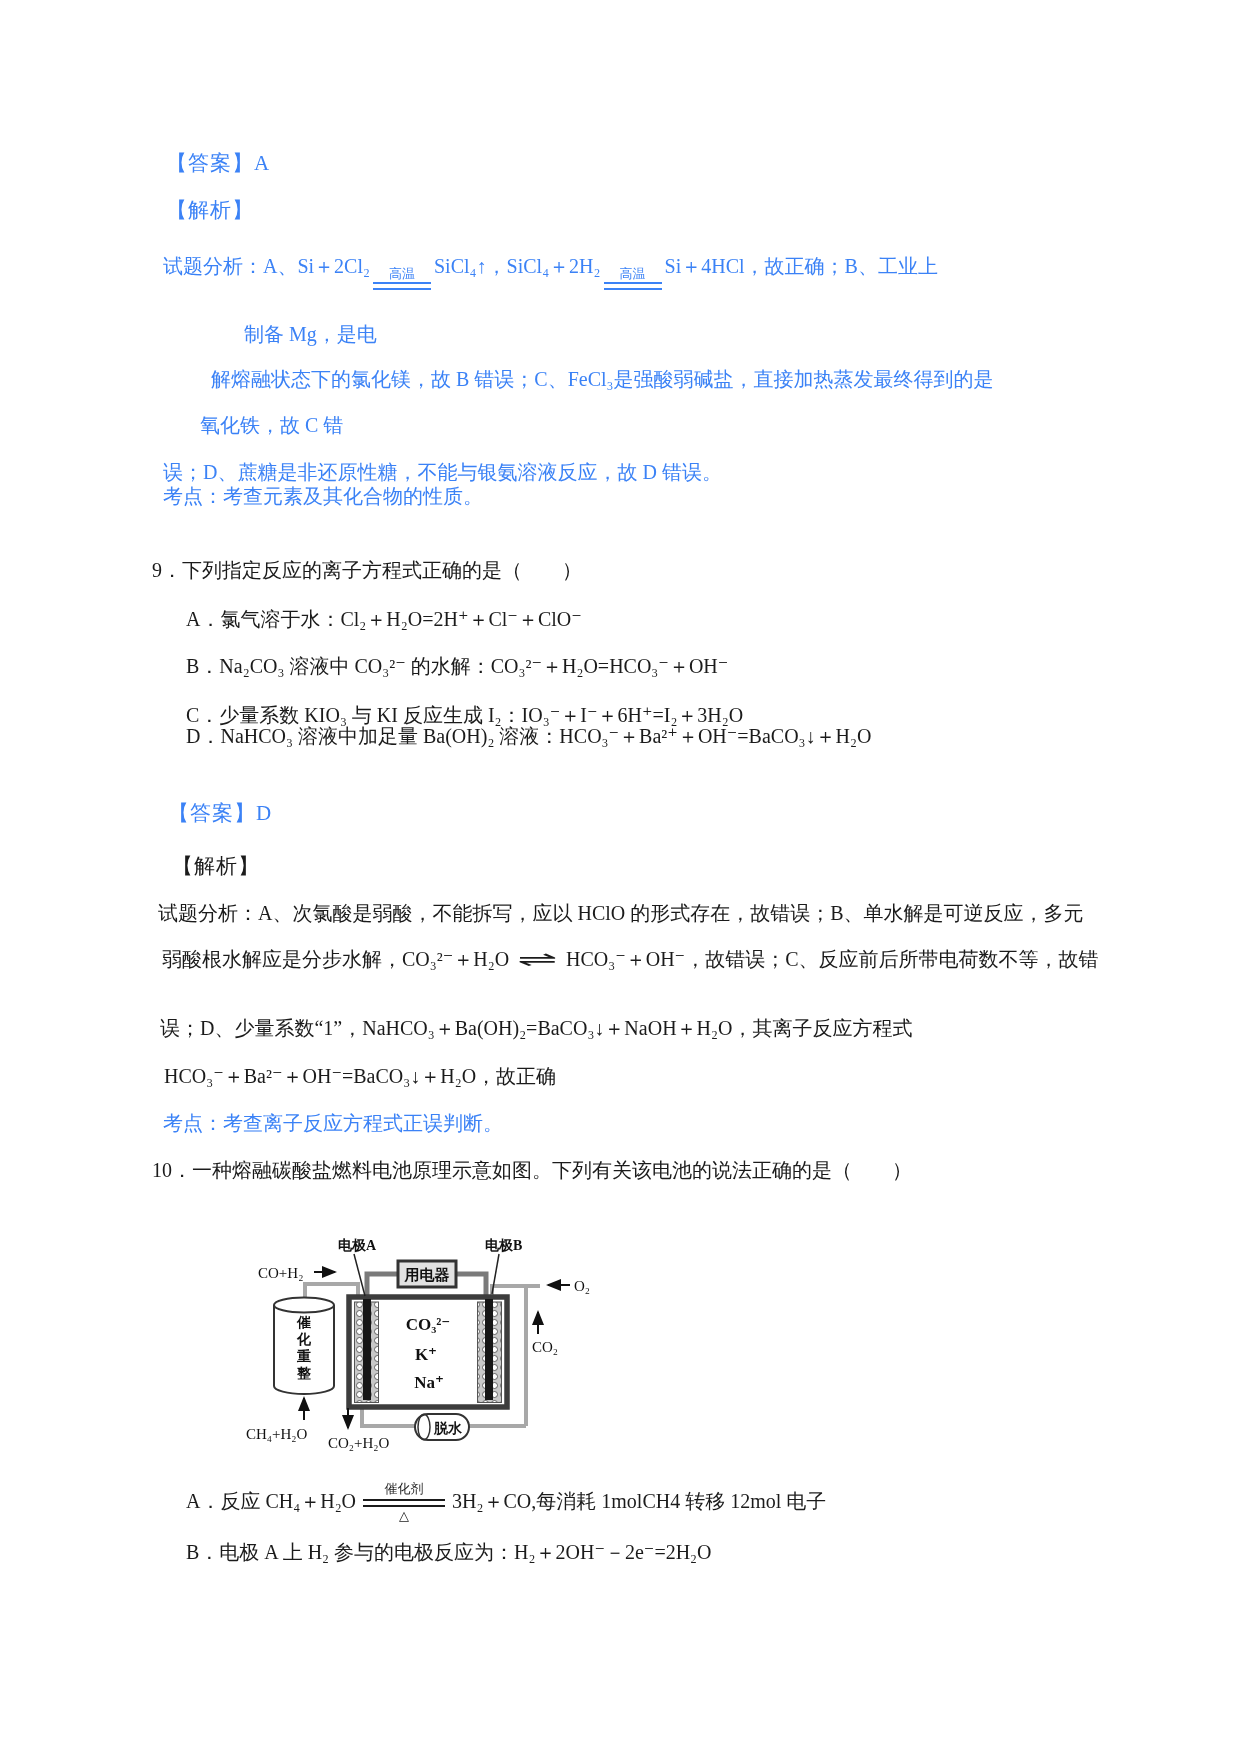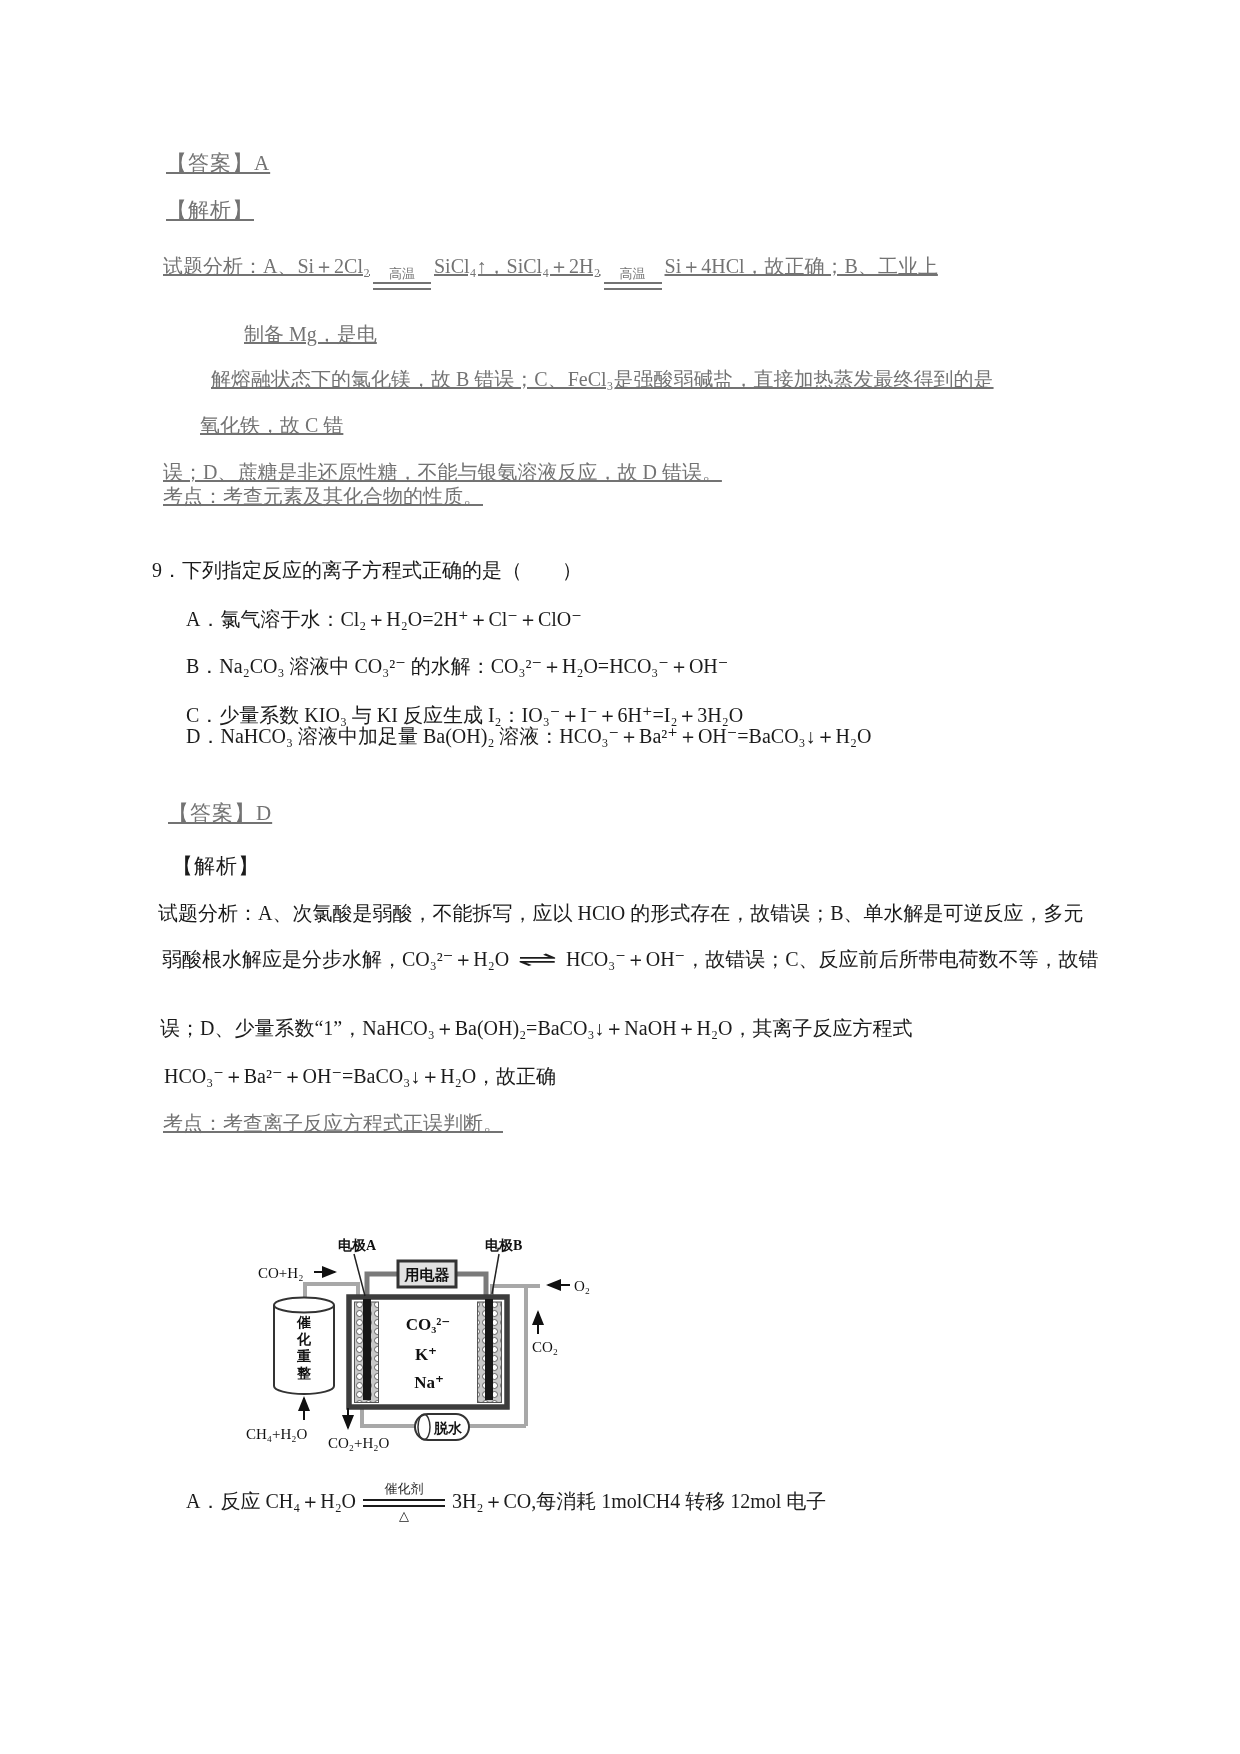--- a/index.html
+++ b/index.html
@@ -1,20 +1,20 @@
 <!DOCTYPE html>
 <html><head>
 <meta charset="utf-8">
 <style>
   html,body{margin:0;padding:0;background:#ffffff;}
   .page{position:relative;width:1240px;height:1754px;background:#ffffff;overflow:hidden;
         font-family:"Liberation Serif","DejaVu Serif",serif;color:#1b1b1b;}
   .l{position:absolute;white-space:nowrap;font-size:20px;line-height:1.25;}
   .hdr{font-size:21px;letter-spacing:1px;}
-  .red{color:#737373;text-decoration:underline;}
+  .red{color:#3b82f6;}
   
   .eqc{display:inline-block;vertical-align:-5px;text-align:center;margin:0 3px;line-height:1;}
   .eqc .t{display:block;font-size:13px;line-height:1;}
   .eqc .b{display:block;height:4px;border-top:2px solid currentColor;border-bottom:2px solid currentColor;width:58px;margin-top:2px;}
   
   .eqc2{display:inline-block;vertical-align:middle;text-align:center;margin:0 7px;line-height:1;}
   .eqc2 .t,.eqc2 .d{display:block;font-size:13px;line-height:1.15;}
   .eqc2 .b{display:block;height:4px;border-top:2px solid #1b1b1b;border-bottom:2px solid #1b1b1b;width:82px;margin:2px auto;}
   .equil{display:inline-block;transform:scaleX(2.4);margin:0 20px;font-family:"DejaVu Sans",sans-serif;}
   .footer{position:absolute;left:0;width:100%;text-align:center;font-size:19px;color:#1b1b1b;}
@@ -47,20 +47,21 @@
   <div class="l hdr" style="left:172px;top:853px;">【解析】</div>
 
   <div class="l" style="left:158px;top:901px;">试题分析：A、次氯酸是弱酸，不能拆写，应以 HClO 的形式存在，故错误；B、单水解是可逆反应，多元</div>
   <div class="l" style="left:162px;top:947px;">
     <span>弱酸根水解应是分步水解，CO₃²⁻＋H₂O</span><span class="equil">⇌</span><span>HCO₃⁻＋OH⁻，故错误；C、反应前后所带电荷数不等，故错</span>
   </div>
   <div class="l" style="left:160px;top:1016px;">误；D、少量系数“1”，NaHCO₃＋Ba(OH)₂=BaCO₃↓＋NaOH＋H₂O，其离子反应方程式</div>
   <div class="l" style="left:164px;top:1064px;">HCO₃⁻＋Ba²⁻＋OH⁻=BaCO₃↓＋H₂O，故正确</div>
   <div class="l red" style="left:163px;top:1111px;">考点：考查离子反应方程式正误判断。</div>
 
+  <div class="l" style="left:152px;top:1158px;">10．一种熔融碳酸盐燃料电池原理示意如图。下列有关该电池的说法正确的是（　　）</div>
 
   <svg style="position:absolute;left:202px;top:1228px;" width="400" height="230" viewBox="0 0 400 230">
     <defs>
       <marker id="ah" markerWidth="9" markerHeight="8" refX="6.5" refY="3" orient="auto">
         <path d="M0,0 L7.5,3 L0,6 z" fill="#111"></path>
       </marker>
       <pattern id="dots" width="9" height="9" patternUnits="userSpaceOnUse">
         <rect width="9" height="9" fill="#c9c9c9"></rect>
         <circle cx="4.5" cy="4.5" r="3" fill="#ffffff" stroke="#444" stroke-width="0.8"></circle>
       </pattern>
@@ -115,15 +116,16 @@
     <text x="126" y="220" font-size="15">CO₂+H₂O</text>
 
     <rect x="213" y="186" width="54" height="26" rx="13" fill="#ffffff" stroke="#333" stroke-width="2"></rect>
     <ellipse cx="222" cy="199" rx="6" ry="12.8" fill="none" stroke="#333" stroke-width="1.5"></ellipse>
     <text x="246" y="205" font-size="14" font-weight="bold" text-anchor="middle">脱水</text>
   </svg>
 
   <div class="l" style="left:186px;top:1482px;">
     <span>A．反应 CH₄＋H₂O</span><span class="eqc2"><span class="t">催化剂</span><span class="b"></span><span class="d">△</span></span><span>3H₂＋CO,每消耗 1molCH4 转移 12mol 电子</span>
   </div>
+  <div class="l" style="left:186px;top:1540px;">B．电极 A 上 H₂ 参与的电极反应为：H₂＋2OH⁻－2e⁻=2H₂O</div>
 
 
 </div>
 
 </body></html>

